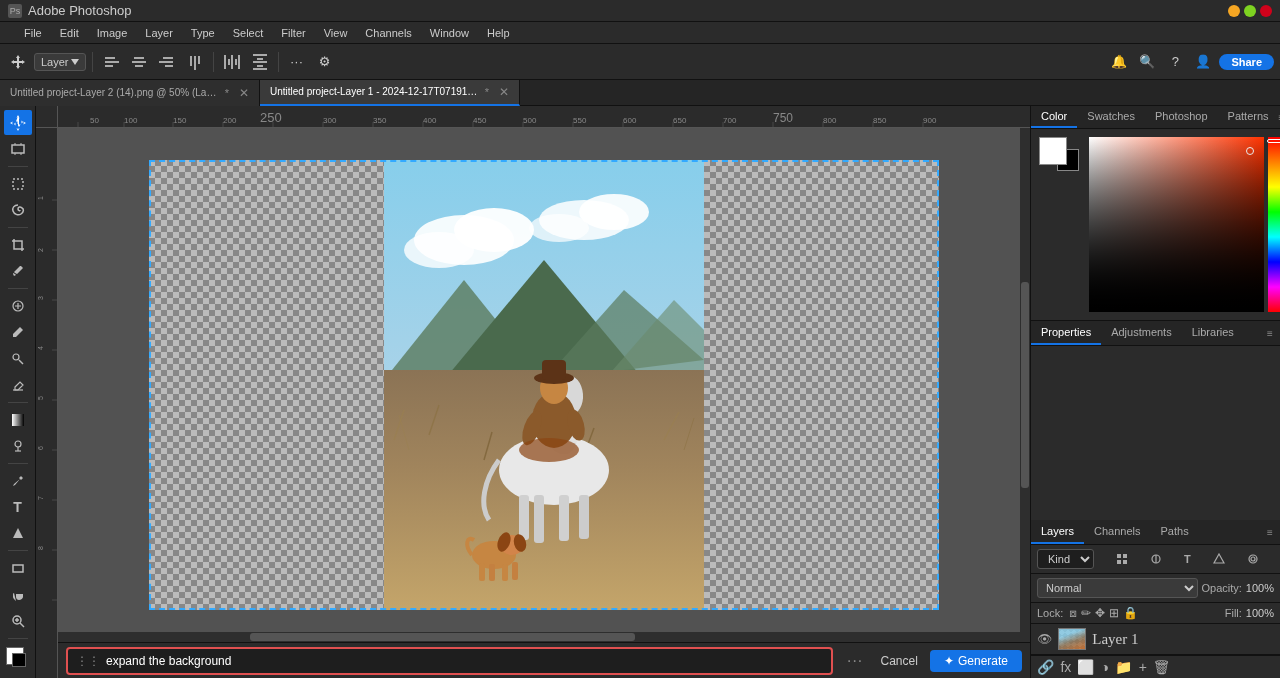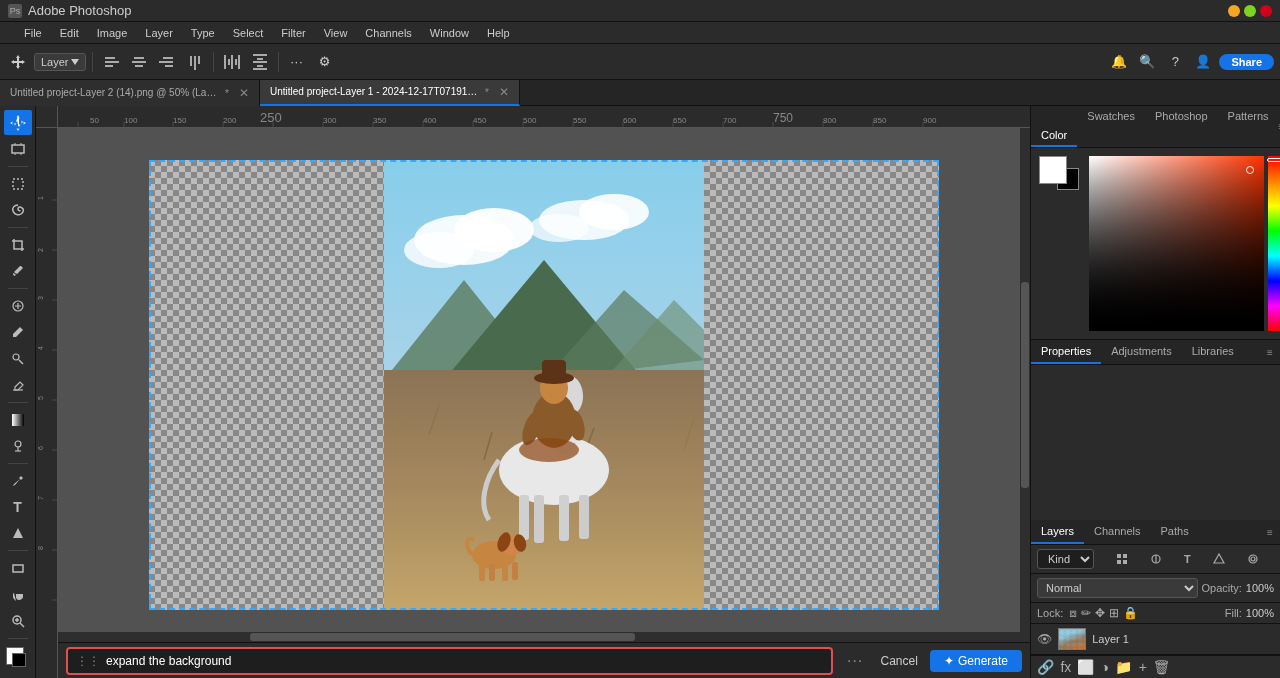--- a/index.html
+++ b/index.html
@@ -350,21 +350,21 @@
       background: #252525;
       border-bottom: 1px solid #111;
     }
     .panel-tab {
       padding: 4px 10px;
       font-size: 11px;
       cursor: pointer;
       color: #aaa;
       border-bottom: 2px solid transparent;
     }
-    .panel-tab.active { color: #fff; border-bottom: 2px solid #1473e6; margin-top: 19px; }
+    .panel-tab.active { color: #fff; border-bottom: 2px solid #1473e6; }
     .panel-tab-spacer { flex: 1; }
     .panel-expand-btn {
       width: 20px;
       display: flex;
       align-items: center;
       justify-content: center;
       color: #888;
       cursor: pointer;
       font-size: 10px;
     }
@@ -530,21 +530,21 @@
         linear-gradient(-45deg, transparent 75%, #888 75%);
       background-size: 6px 6px;
       background-color: #bbb;
     }
     .layer-thumb-img {
       position: absolute;
       inset: 0;
       background: linear-gradient(160deg, #87CEEB 30%, #8B7355 60%, #D2691E 100%);
       opacity: 0.8;
     }
-    .layer-name { font-size: 11px; color: #ccc; flex: 1; }
+    .layer-name { font-size: 15px; color: #ccc; flex: 1; font-family: Liberation Serif, serif; }
 
     .layers-bottom-bar {
       display: flex;
       align-items: center;
       padding: 3px 6px;
       gap: 6px;
       border-top: 1px solid #111;
     }
     .layers-bottom-btn { font-size: 14px; color: #aaa; cursor: pointer; }
 

